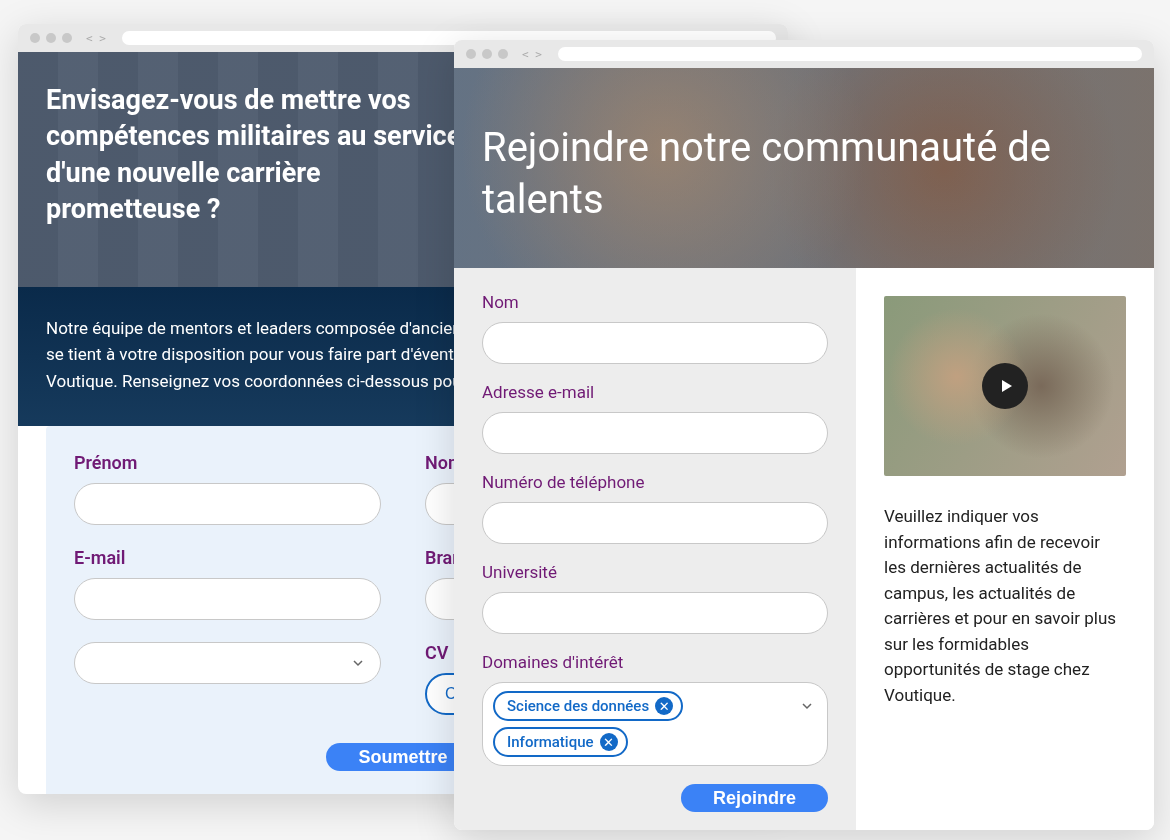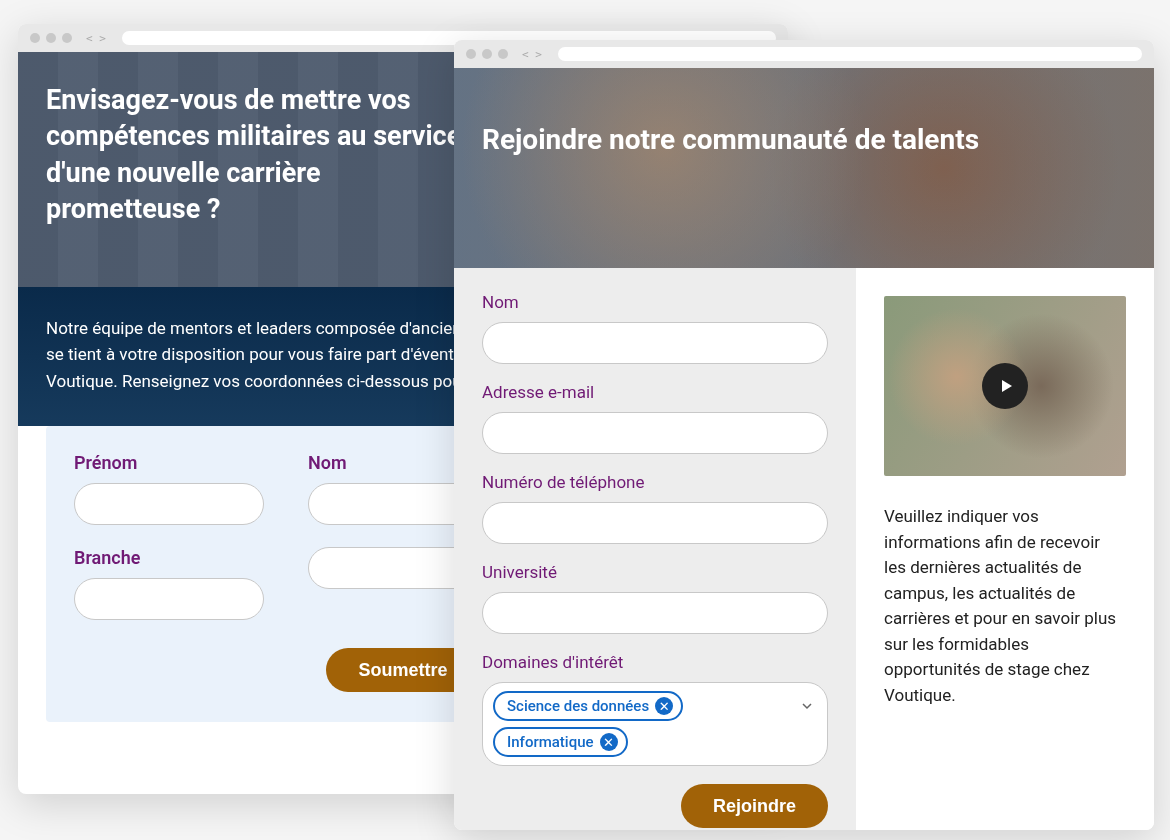--- a/index.html
+++ b/index.html
@@ -76,21 +76,21 @@
       line-height: 1.55;
     }
     .form-a {
       background: #eaf2fb;
       margin: 0 28px;
       padding: 26px 28px 30px;
       border-radius: 4px;
     }
     .form-a-grid {
       display: grid;
-      grid-template-columns: 1fr 1fr 1fr;
+      grid-template-columns: 1fr 1fr;
       gap: 22px 44px;
     }
     .field label {
       display: block;
       font-size: 18px;
       font-weight: 600;
       color: #701a75;
       margin-bottom: 10px;
     }
     .field input, .field .select {
@@ -123,24 +123,24 @@
       padding: 0 18px;
       font-size: 16px;
       font-weight: 500;
       cursor: pointer;
     }
     .submit-a {
       margin-top: 28px;
       text-align: center;
     }
     .btn-primary {
-      background: #a16207;
+      background: #3b82f6;
       color: white;
       border: none;
-      height: 44px;
+      height: 28px;
       border-radius: 23px;
       padding: 0 32px;
       font-size: 18px;
       font-weight: 600;
       cursor: pointer;
     }
     
     
     .window-b {
       left: 454px;
@@ -153,22 +153,22 @@
       background: linear-gradient(135deg, #8a7a6a 0%, #6a5a4a 100%);
       background-image:
         linear-gradient(rgba(50,60,80,0.3), rgba(50,60,80,0.3)),
         radial-gradient(circle at 30% 40%, #c0a080 0%, transparent 40%),
         radial-gradient(circle at 70% 50%, #a07050 0%, transparent 35%),
         linear-gradient(90deg, #7a8a9a, #9a8a7a);
       padding: 54px 28px;
       color: white;
     }
     .hero-b h1 {
-      font-size: 28px;
-      font-weight: 700;
+      font-size: 40px;
+      font-weight: 400;
       line-height: 1.3;
     }
     .body-b {
       display: flex;
       height: calc(100% - 228px);
     }
     .form-b {
       flex: 1;
       background: #ededed;
       padding: 24px 28px 28px;

